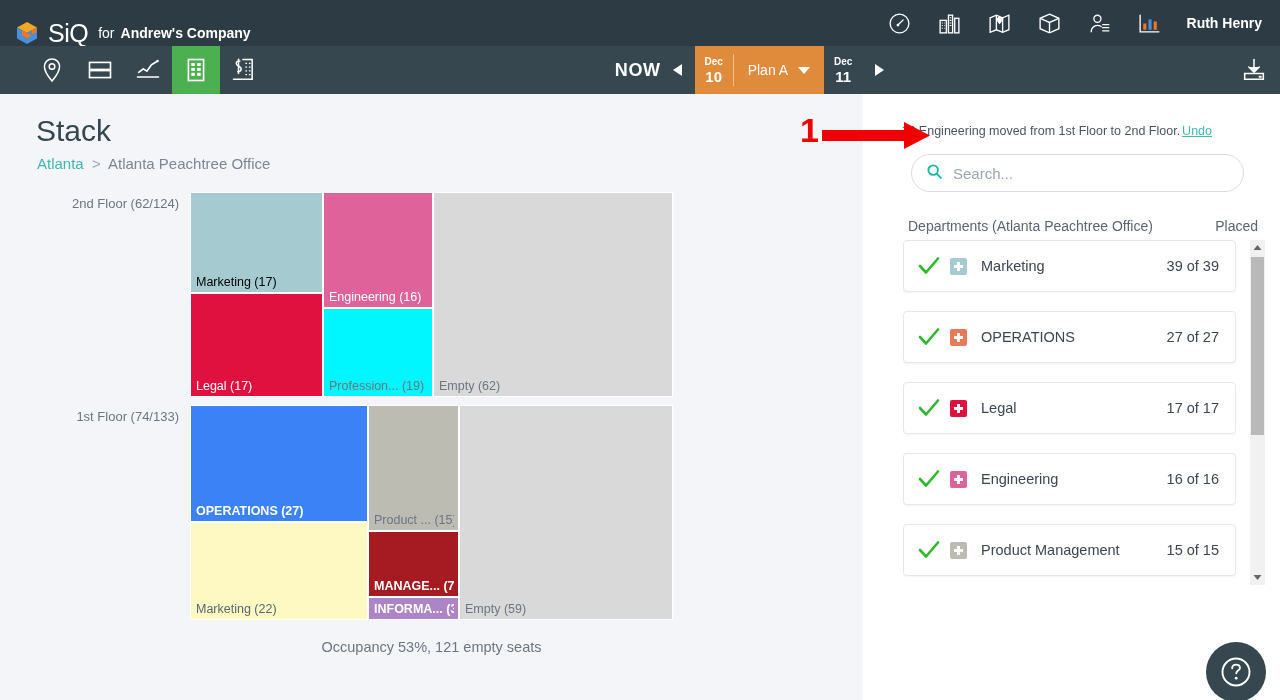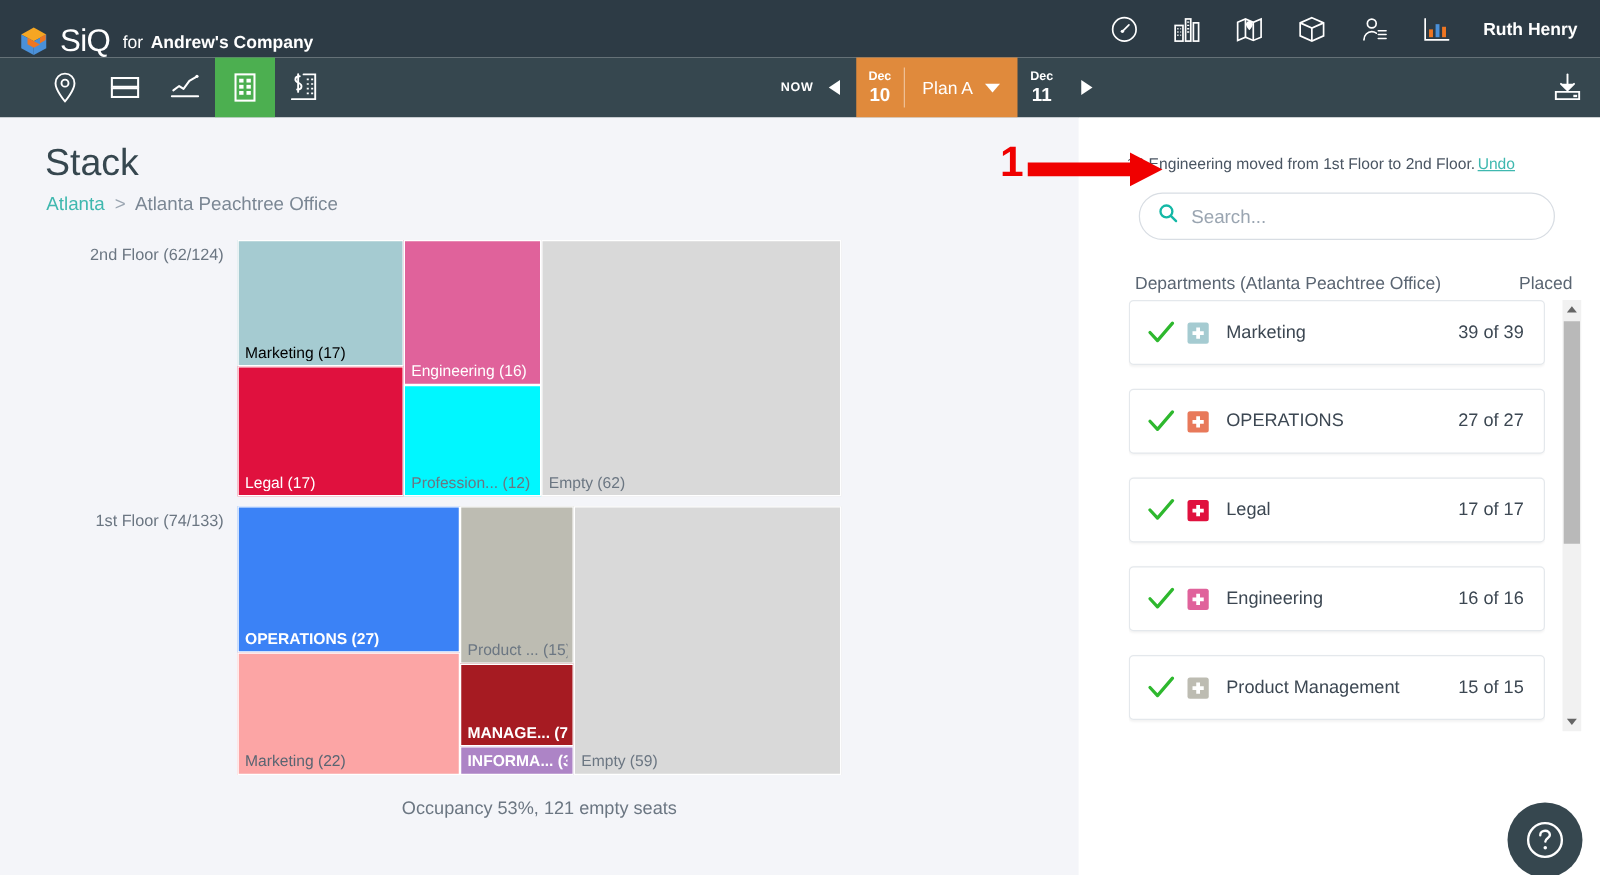--- a/index.html
+++ b/index.html
@@ -37,21 +37,21 @@
     position: absolute; top: 46px; left: 0; width: 1280px; height: 48px;
     background: #36474f;
     display: flex; align-items: center;
   }
   .tool-btn {
     width: 48px; height: 48px; display: flex; align-items: center; justify-content: center;
     cursor: pointer;
   }
   .tool-btn.active { background: #4caf50; }
   .toolbar-spacer { flex: 1; }
-  .now-label { color: #ffffff; font-size: 10px; font-weight: bold; letter-spacing: 0.6px; margin-left: 15px; }
+  .now-label { color: #ffffff; font-size: 18px; font-weight: bold; letter-spacing: 0.6px; margin-left: 15px; }
   .arrow-btn {
     width: 34px; height: 48px; display: flex; align-items: center; justify-content: center;
     cursor: pointer;
   }
   .plan-box {
     height: 48px; background: #e08a3c; display: flex; align-items: center; cursor: pointer;
   }
   .date-chip {
     width: 38px; height: 48px; display: flex; flex-direction: column;
     align-items: center; justify-content: center; color: #ffffff;
@@ -350,35 +350,35 @@
           <div class="tm-block" style="left:0;top:0;width:133px;height:101px;background:#a5cbd1;">
             <span class="tm-label" style="color:#000000;">Marketing (17)</span>
           </div>
           <div class="tm-block" style="left:0;top:101px;width:133px;height:104px;background:#e0113e;">
             <span class="tm-label" style="color:#ffffff;">Legal (17)</span>
           </div>
           <div class="tm-block" style="left:133px;top:0;width:110px;height:116px;background:#e0629b;">
             <span class="tm-label" style="color:#ffffff;">Engineering (16)</span>
           </div>
           <div class="tm-block" style="left:133px;top:116px;width:110px;height:89px;background:#00f7ff;">
-            <span class="tm-label" style="color:#6b7682;">Profession... (12)</span>
+            <span class="tm-label" style="color:#6b7682;">Profession... (19)</span>
           </div>
           <div class="tm-block" style="left:243px;top:0;width:240px;height:205px;background:#d9d9d9;">
             <span class="tm-label" style="color:#6b7682;">Empty (62)</span>
           </div>
         </div>
       </div>
 
       <div class="floor-row">
         <div class="floor-label">1st Floor (74/133)</div>
         <div class="floor-blocks" style="width:483px;height:215px;">
           <div class="tm-block" style="left:0;top:0;width:178px;height:117px;background:#3b82f6;">
             <span class="tm-label" style="color:#ffffff;font-weight:bold;">OPERATIONS (27)</span>
           </div>
-          <div class="tm-block" style="left:0;top:117px;width:178px;height:98px;background:#fca5a5;">
+          <div class="tm-block" style="left:0;top:117px;width:178px;height:98px;background:#fef9c3;">
             <span class="tm-label" style="color:#5a6572;">Marketing (22)</span>
           </div>
           <div class="tm-block" style="left:178px;top:0;width:91px;height:126px;background:#bdbcb2;">
             <span class="tm-label" style="color:#6b7682;">Product ... (15)</span>
           </div>
           <div class="tm-block" style="left:178px;top:126px;width:91px;height:66px;background:#a61b22;">
             <span class="tm-label" style="color:#ffffff;font-weight:bold;">MANAGE... (7)</span>
           </div>
           <div class="tm-block" style="left:178px;top:192px;width:91px;height:23px;background:#ad84c6;">
             <span class="tm-label" style="color:#ffffff;font-weight:bold;">INFORMA... (3)</span>

